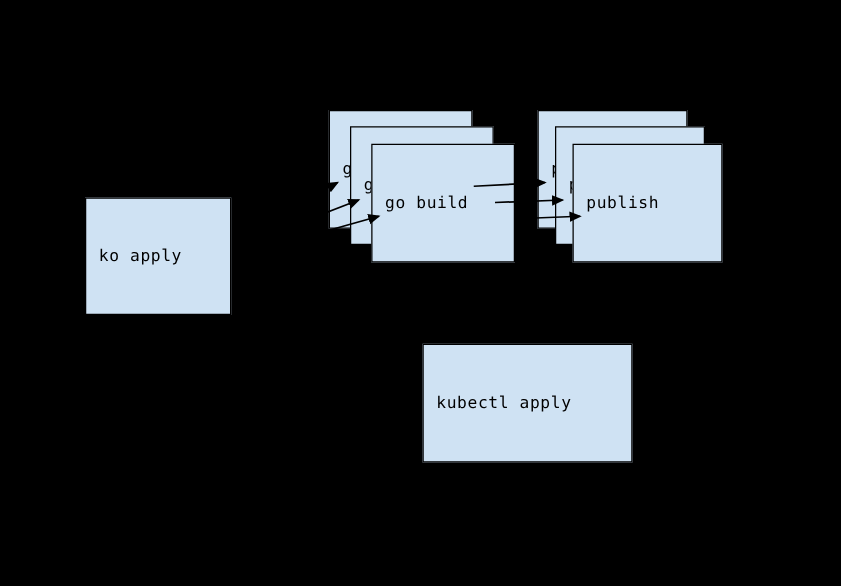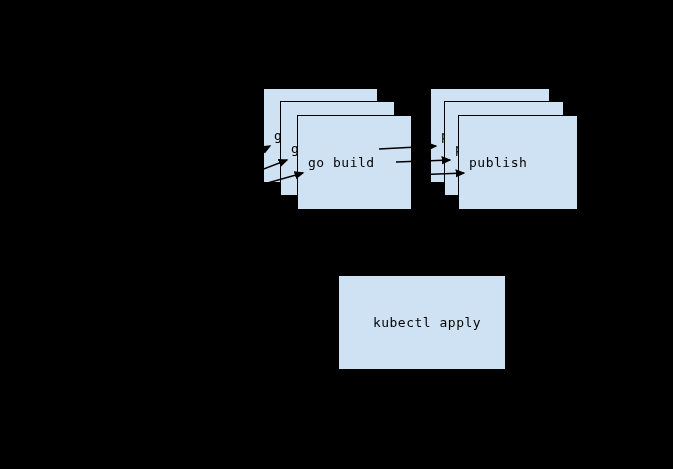--- a/index.html
+++ b/index.html
@@ -35,40 +35,43 @@
   .gb-back    { left: 263px; top: 88px;  width: 115px; height: 95px; }
   .gb-mid     { left: 280px; top: 101px; width: 115px; height: 95px; }
   .gb-front   { left: 297px; top: 115px; width: 115px; height: 95px; }
 
   
   .pb-back    { left: 430px; top: 88px;  width: 120px; height: 95px; }
   .pb-mid     { left: 444px; top: 101px; width: 120px; height: 95px; }
   .pb-front   { left: 458px; top: 115px; width: 120px; height: 95px; }
 
   
-  .kubectl    { left: 338px; top: 275px; width: 168px; height: 95px; justify-content: center; }
+  .kubectl    { left: 338px; top: 275px; width: 168px; height: 95px; }
 
   .arrows {
     position: absolute;
     left: 0; top: 0;
     width: 673px; height: 469px;
     pointer-events: none;
   }
   .arrow {
     stroke: var(--arrow, #000000);
     stroke-width: 1.4;
     fill: none;
   }
   #ah path { fill: var(--arrow, #000000); }
 </style>
 </head>
 <body>
 
 <div class="canvas">
 
+  <div class="node ko-apply">
+    <span>ko apply</span>
+  </div>
 
   <div class="node gb-back">
     <span>go build</span>
   </div>
   <div class="node gb-mid">
     <span>go build</span>
   </div>
   <div class="node gb-front">
     <span>go build</span>
   </div>

